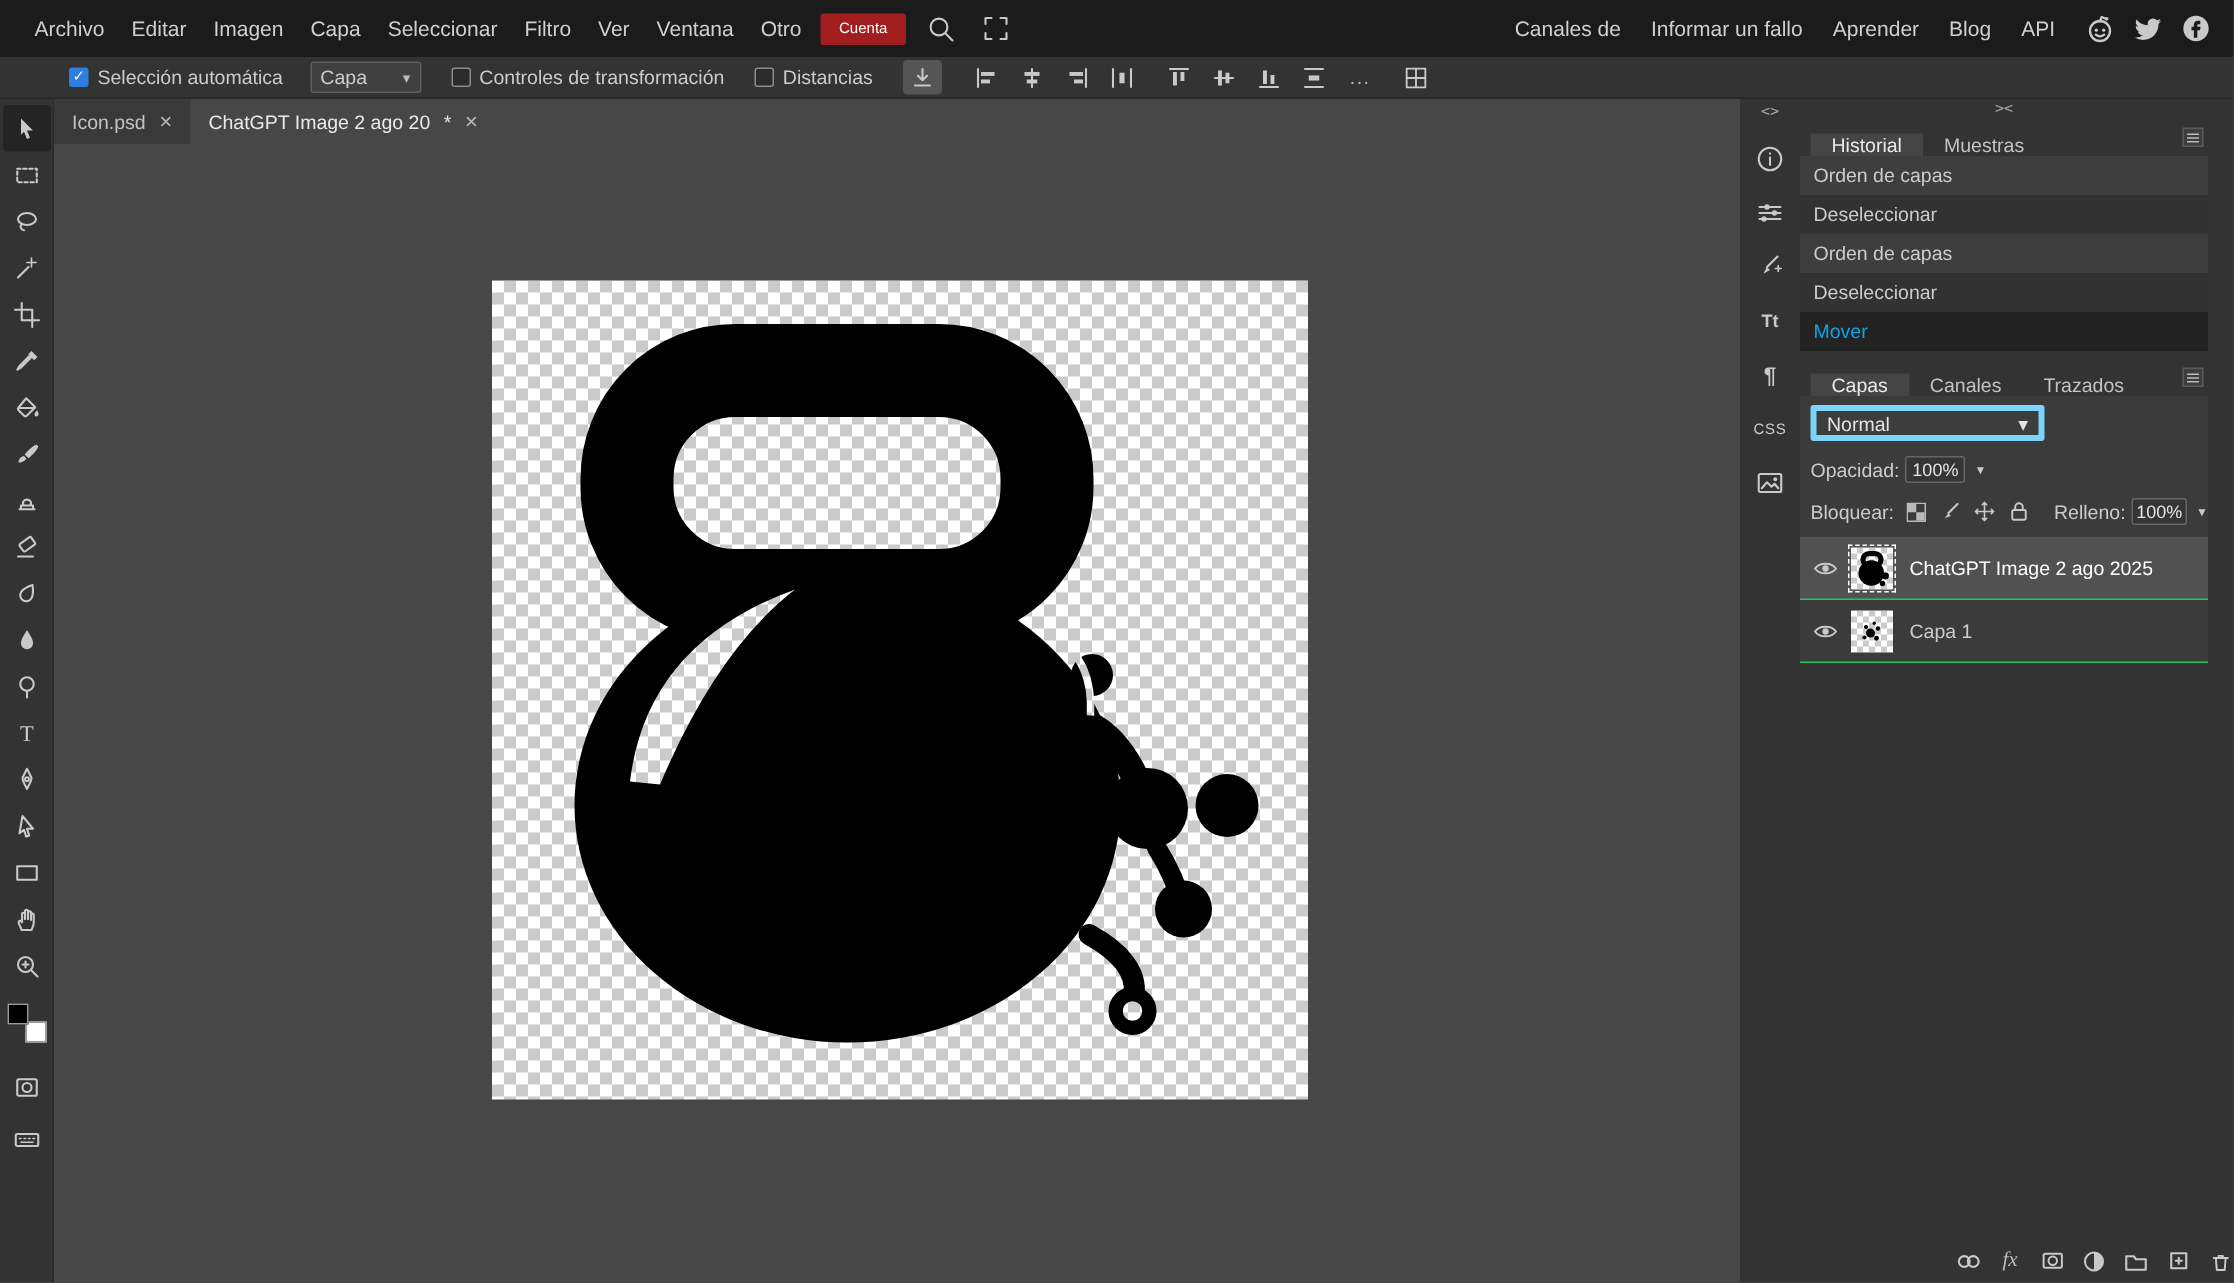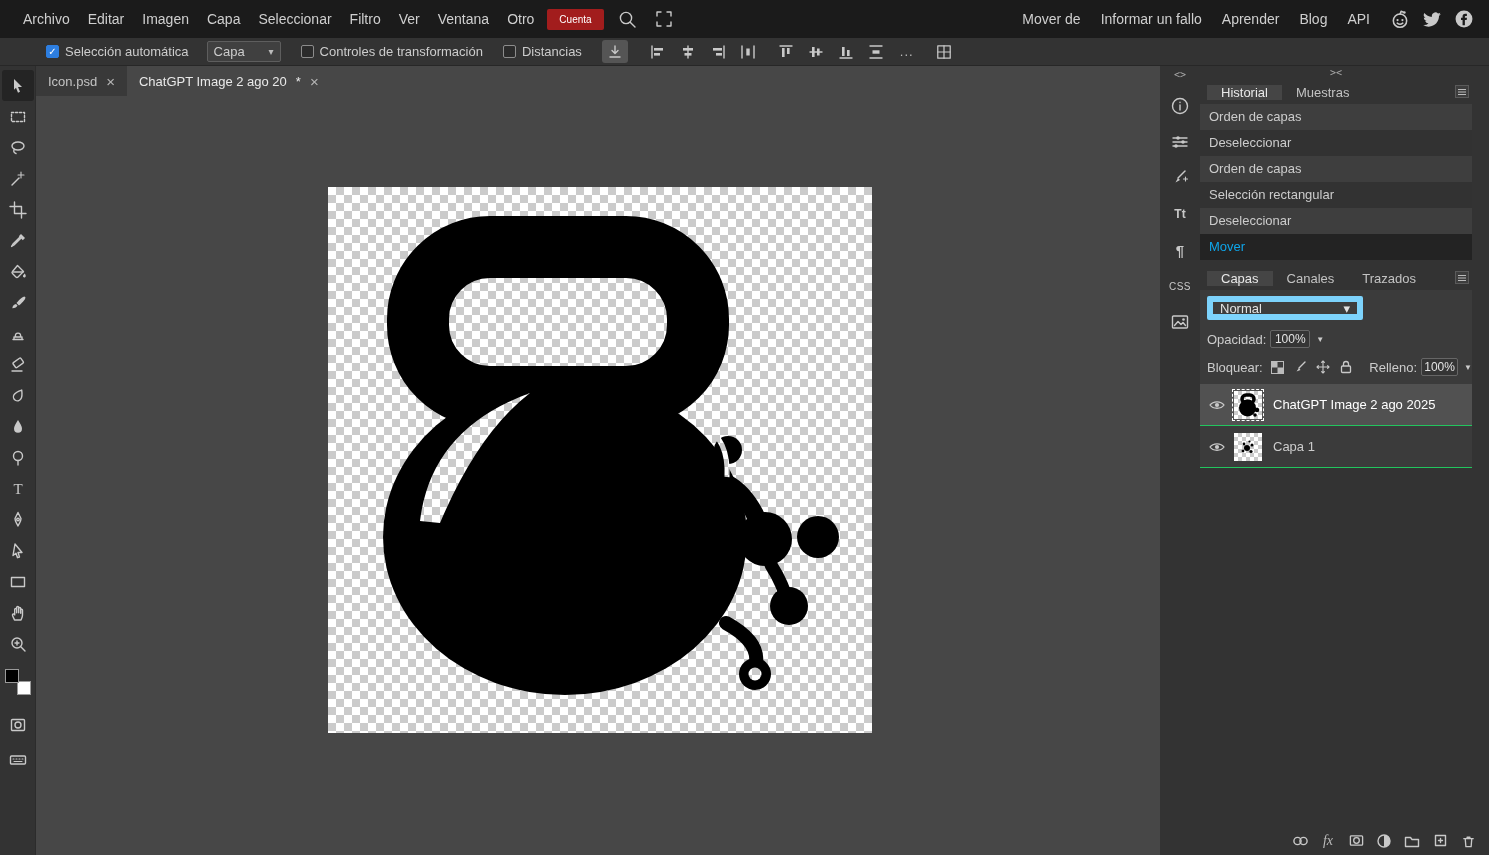--- a/index.html
+++ b/index.html
@@ -56,49 +56,49 @@
   .panelstrip{position:absolute;top:66px;left:1160px;width:40px;bottom:0;background:#333;display:flex;flex-direction:column;align-items:center;padding-top:2px;z-index:3}
   .collapse{font-family:"DejaVu Sans Mono",monospace;font-size:10px;color:#aaa;height:14px;line-height:14px}
   .strip-ic{width:24px;height:24px;display:flex;align-items:center;justify-content:center;margin-top:12px;color:#c9c9c9}
   .strip-txt{font-size:12px;font-weight:bold;color:#c9c9c9}
   .strip-css{font-size:10px;font-weight:normal;letter-spacing:.5px}
 
   
   .panels{position:absolute;top:66px;left:1200px;right:0;bottom:0;background:#333;display:flex;flex-direction:column;z-index:3}
   .panels-top{height:14px;position:relative;flex:none}
   .panels-top .collapse{position:absolute;left:130px;top:0}
-  .ptabs{height:24px;display:flex;align-items:center;padding-left:7px;position:relative;flex:none}
+  .ptabs{height:24px;display:flex;align-items:flex-end;padding-left:7px;position:relative;flex:none}
   .ptab{display:flex;align-items:center;padding:0 14px;color:#c3c3c3}
   .ptab.active{background:#454545;color:#e9e9e9}
   .pmenu{position:absolute;right:20px;top:5px;width:14px;height:13px;background:#3d3d3d;border:1px solid #5a5a5a;display:flex;align-items:center;justify-content:center}
   .hlist{width:272px;flex:none}
   .hrow{height:26px;line-height:26px;padding-left:9px;background:#323232;white-space:nowrap;overflow:hidden}
   .hrow:nth-child(odd){background:#3e3e3e}
   .hrow.selected{background:#232323;color:#0ea5e9}
   .ltabs{margin-top:6px}
   .lcontrols{width:272px;background:#3b3b3b;padding:6px 0 8px 7px;flex:none}
-  .blend-select{width:156px;height:24px;background:#3d3d3d;border:6px solid #7dd3fc;border-radius:2px;display:flex;align-items:center;justify-content:space-between;padding:0 7px;color:#e3e3e3}
+  .blend-select{width:156px;height:24px;background:#3d3d3d;border:4px solid #7dd3fc;border-radius:2px;display:flex;align-items:center;justify-content:space-between;padding:0 7px;color:#e3e3e3}
   .lrow2{display:flex;align-items:center;margin-top:10px;gap:4px}
   .val-box{width:40px;height:18px;background:#353535;border:1px solid #666;border-radius:2px;display:flex;align-items:center;justify-content:center;font-size:12px;color:#e3e3e3}
   .tri{font-size:8px;color:#ccc;margin-left:2px}
   .lock-ic{width:17px;height:16px;display:flex;align-items:center;justify-content:center;margin-left:3px}
   .fill-label{margin-left:12px}
   .llist{width:272px;flex:none}
   .lyr{height:42px;display:flex;align-items:center;background:#3b3b3b;border-bottom:1px solid #22c55e}
   .lyr.selected{background:#515151;color:#fff}
   .eyebox{width:34px;display:flex;justify-content:center;flex:none}
   .vis-off{width:12px;height:12px;border:1px solid #999;background:#2e2e2e}
   .thumb{position:relative;width:28px;height:28px;flex:none;background-size:8px 8px;
     background-image:conic-gradient(#cbcbcb 0 25%,#ffffff 0 50%,#cbcbcb 0 75%,#ffffff 0)}
   .thumb.white{background:#fff;border:1px solid #222}
   .thumb.active{outline:1px dashed #fff;outline-offset:1px}
   .lyr-name{margin-left:11px;white-space:nowrap;overflow:hidden}
   .lyr-lock{margin-left:auto;margin-right:14px}
   .panel-fill{flex:1}
-  .lbottom{height:29px;display:flex;align-items:center;justify-content:flex-end;gap:10px;padding-right:12px;flex:none}
+  .lbottom{height:29px;display:flex;align-items:center;justify-content:flex-end;gap:10px;flex:none}
   .lb-ic{width:18px;height:17px;display:flex;align-items:center;justify-content:center;color:#bbb}
   .fx-txt{font-family:"Liberation Serif",serif;font-style:italic;font-size:14px;color:#bbb}
 </style>
 </head>
 <body>
 
 <svg width="0" height="0" style="position:absolute">
   <defs>
     <symbol id="sym-eye" viewBox="0 0 16 12">
       <path d="M1 6C4 1.7 12 1.7 15 6C12 10.3 4 10.3 1 6Z" fill="none" stroke="#c9c9c9" stroke-width="1.3"></path>
@@ -130,21 +130,21 @@
         <circle cx="8" cy="8" r="5.6"></circle>
         <path d="M12.2 12.2L17 17"></path>
       </svg>
   </span>
   <span class="mb-icon">
     <svg class="s" width="18" height="18" viewBox="0 0 18 18">
         <path d="M2 6V2h4M12 2h4v4M16 12v4h-4M6 16H2v-4"></path>
       </svg>
   </span>
   <div class="menubar-right">
-    <span class="menu-item">Mover de</span>
+    <span class="menu-item">Canales de</span>
     <span class="menu-item">Informar un fallo</span>
     <span class="menu-item">Aprender</span>
     <span class="menu-item">Blog</span>
     <span class="menu-item">API</span>
     <span class="social">
       <svg class="s" width="20" height="20" viewBox="0 0 18 18">
         <circle cx="9" cy="10.5" r="6"></circle>
           <circle class="f" cx="6.8" cy="10" r="1"></circle>
           <circle class="f" cx="11.2" cy="10" r="1"></circle>
         <path d="M6.5 12.7c1.5 1.2 3.5 1.2 5 0M9 4.7l1-2.6 2.2.9"></path>
@@ -463,21 +463,20 @@
     <span class="pmenu">
       <svg width="10" height="8" viewBox="0 0 10 8">
           <use href="#sym-menu"></use>
         </svg>
     </span>
   </div>
   <div class="hlist">
     <div class="hrow">Orden de capas</div>
     <div class="hrow">Deseleccionar</div>
     <div class="hrow">Orden de capas</div>
-    <div class="hrow">Selección rectangular</div>
     <div class="hrow">Deseleccionar</div>
     <div class="hrow selected">Mover</div>
   </div>
 
   <div class="ptabs ltabs">
     <span class="ptab active">Capas</span>
     <span class="ptab">Canales</span>
     <span class="ptab">Trazados</span>
     <span class="pmenu">
       <svg width="10" height="8" viewBox="0 0 10 8">

